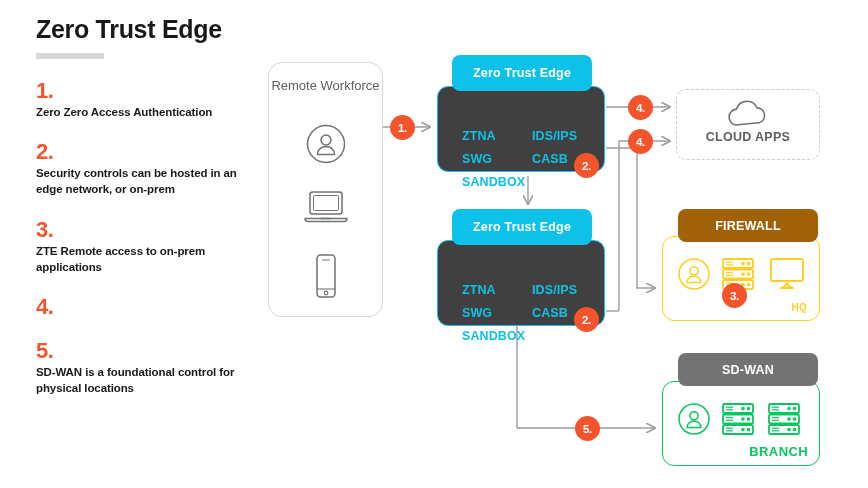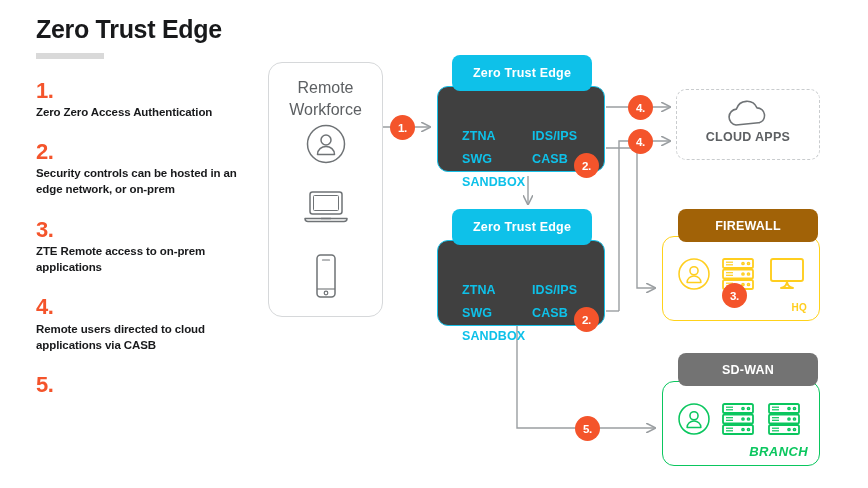--- a/index.html
+++ b/index.html
@@ -42,21 +42,21 @@
     letter-spacing: 0.2px;
   }
 
   
   #remote-workforce {
     left: 268px; top: 62px; width: 115px; height: 255px;
     border: 1.4px solid #d6d8da; border-radius: 14px;
   }
   #rw-label {
     position: absolute; top: 14px; left: 0; width: 100%;
-    text-align: center; font-size: 16px; color: #5d6063;
+    text-align: center; font-size: 13px; color: #5d6063;
     line-height: 1.35;
   }
   .rw-icon { position: absolute; left: 50%; transform: translateX(-50%); }
 
   
   .zte-body {
     border: 1.6px solid #19c1e8; border-radius: 11px; background: #404040;
   }
   .zte-header { background: #0ec1e9; }
   .zte-grid {
@@ -101,21 +101,20 @@
   #sdwan-body {
     left: 662px; top: 381px; width: 158px; height: 85px;
     border: 1.5px solid #0ac65e;
   }
   #sdwan-header { left: 678px; top: 353px; width: 140px; height: 33px;
     background: #737373; }
   #branch-label {
     position: absolute; right: 11px; bottom: 6px;
     font-size: 13px; font-weight: bold; color: #0ac65e;
     letter-spacing: 0.4px;
-    font-style: italic;
   }
 
   .node-icon { position: absolute; }
 
   
   .badge {
     position: absolute; width: 25px; height: 25px; border-radius: 50%;
     background: #f4542b; color: #fff; font-size: 11.5px; font-weight: bold;
     display: flex; align-items: center; justify-content: center;
     z-index: 6; letter-spacing: -0.2px;
@@ -140,24 +139,24 @@
     <div class="legend-item">
       <div class="legend-num">2.</div>
       <div class="legend-text">Security controls can be hosted in an edge network, or on-prem</div>
     </div>
     <div class="legend-item">
       <div class="legend-num">3.</div>
       <div class="legend-text">ZTE Remote access to on-prem applications</div>
     </div>
     <div class="legend-item">
       <div class="legend-num">4.</div>
-      <div class="legend-text">Remote users directed to cloud applications via CASB</div>
     </div>
     <div class="legend-item">
       <div class="legend-num">5.</div>
+      <div class="legend-text">SD-WAN is a foundational control for physical locations</div>
     </div>
   </div>
 
   <svg id="wires">
     <defs>
       <marker id="arrowGray" viewBox="0 0 10 10" refX="9" refY="5" markerWidth="7" markerHeight="7" orient="auto-start-reverse">
         <path d="M 0 0 L 10 5 L 0 10" fill="none" stroke="#9a9ea1" stroke-width="1.6"></path>
       </marker>
     </defs>
 

